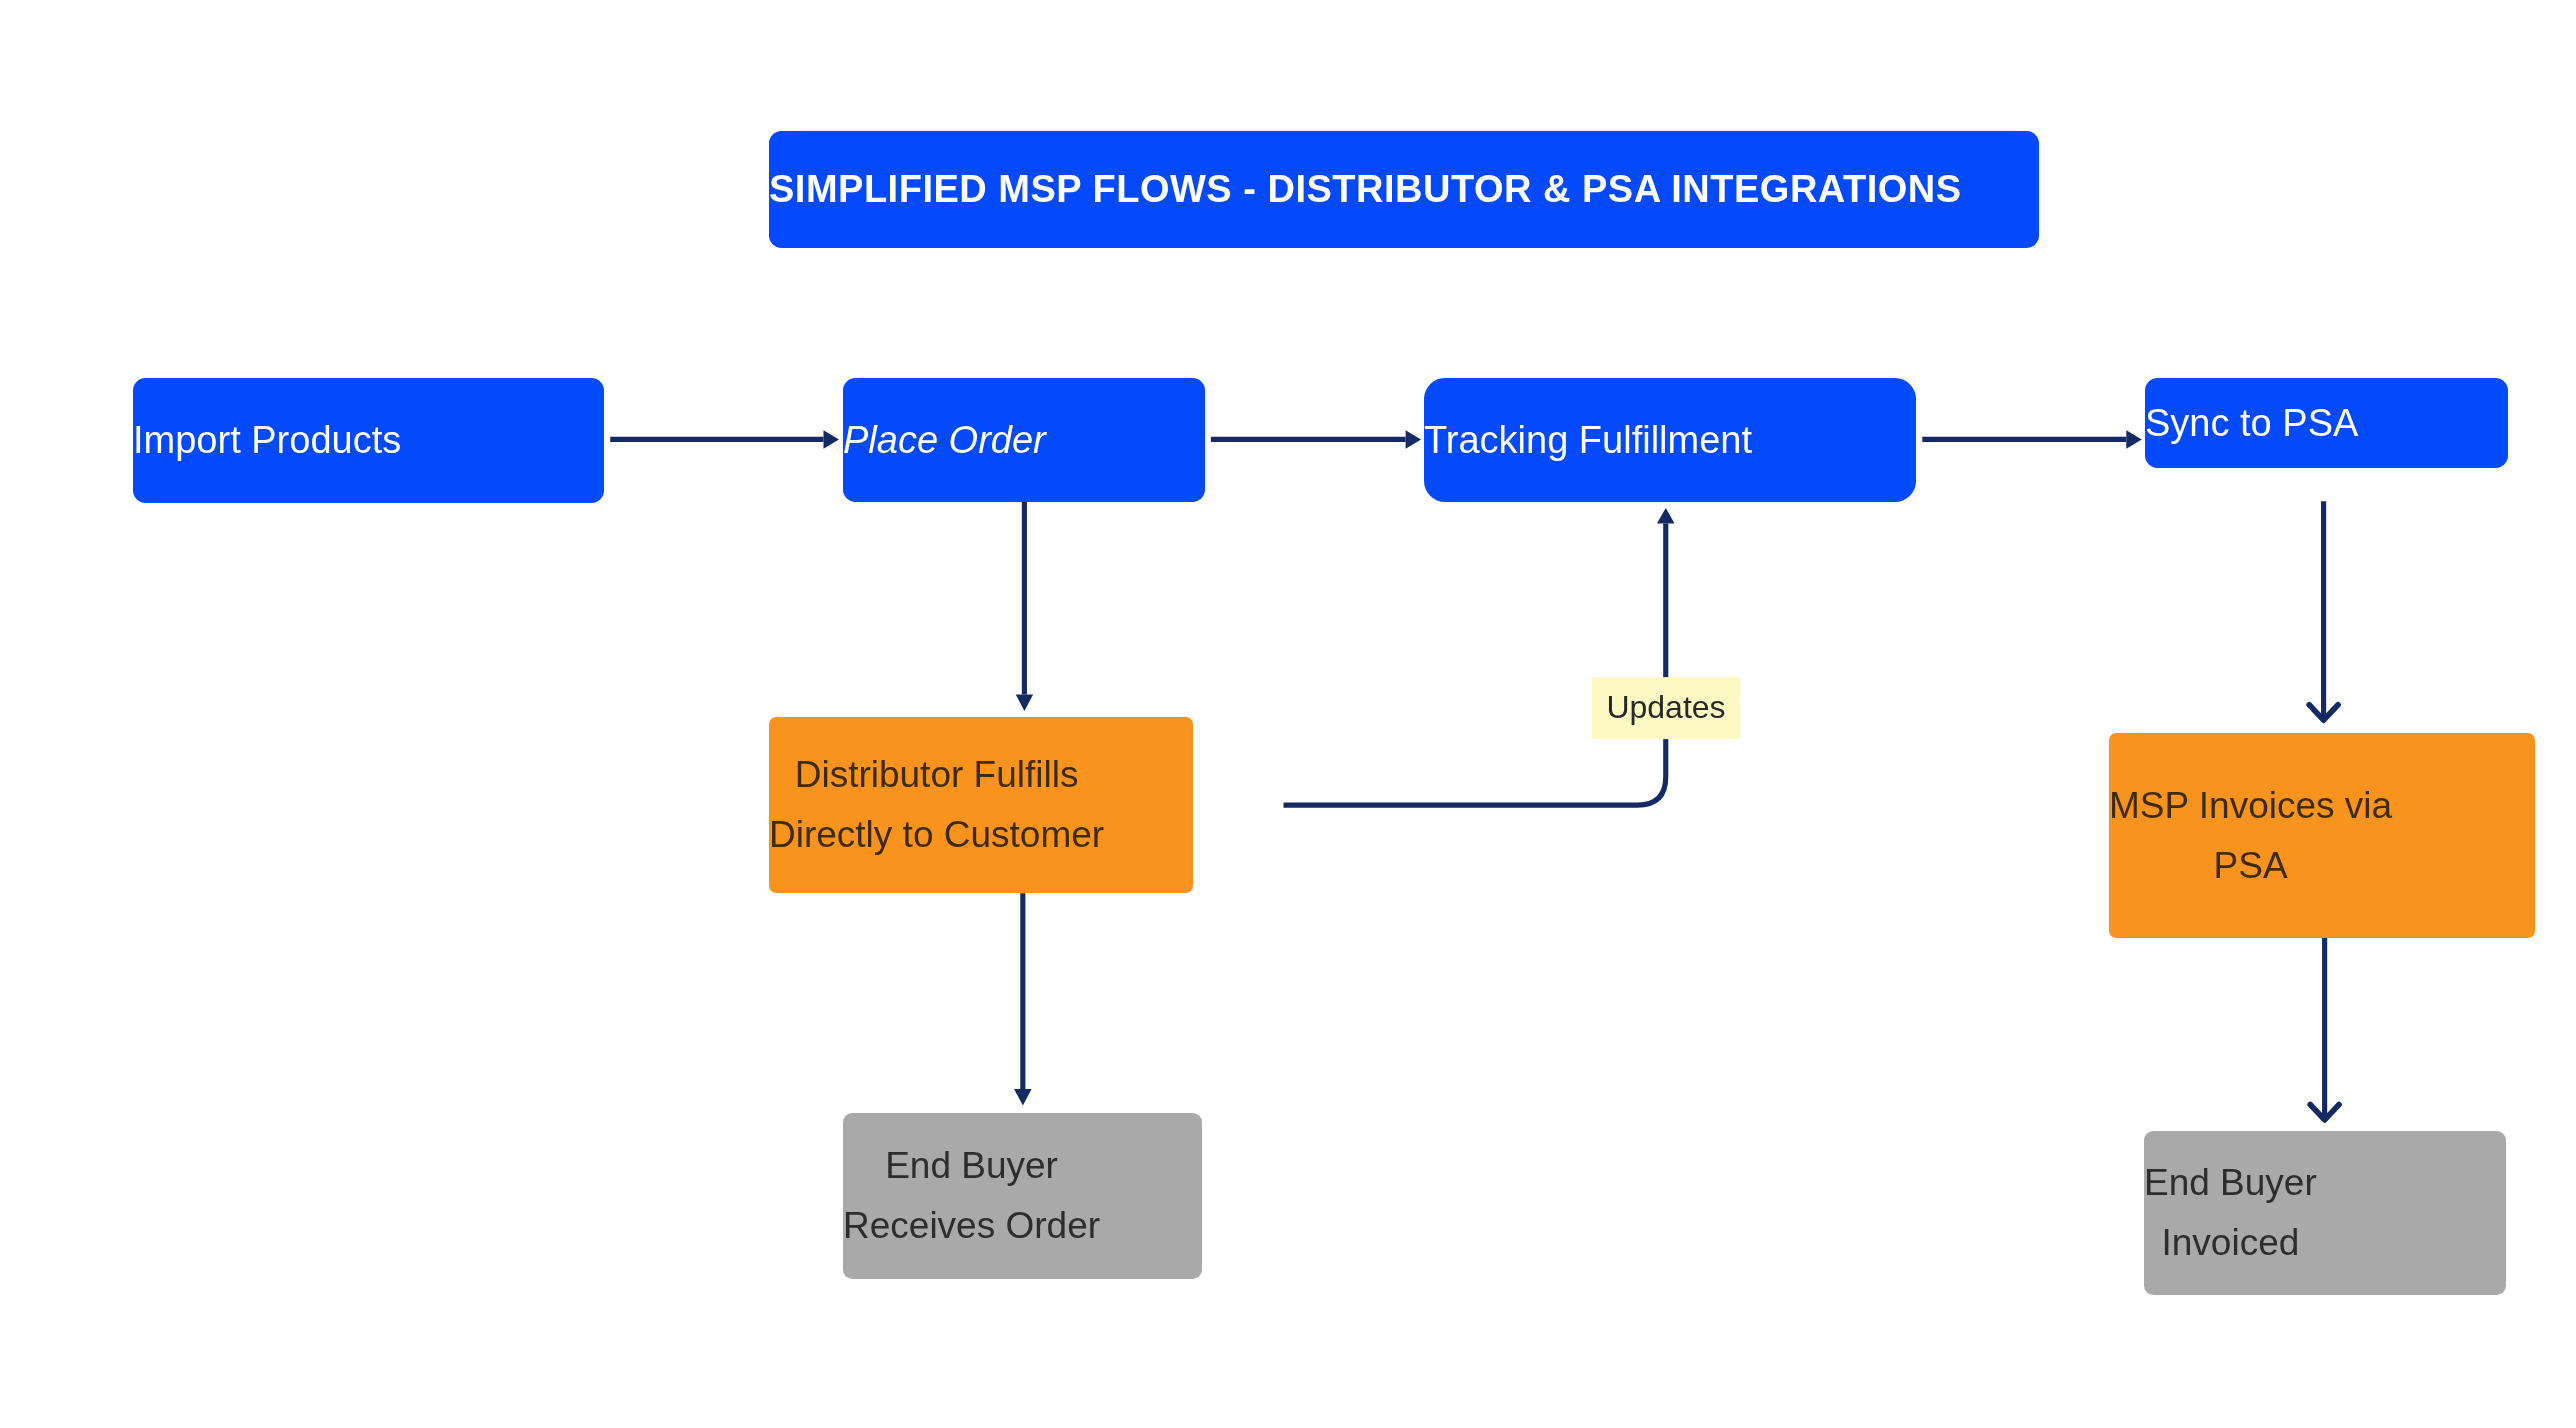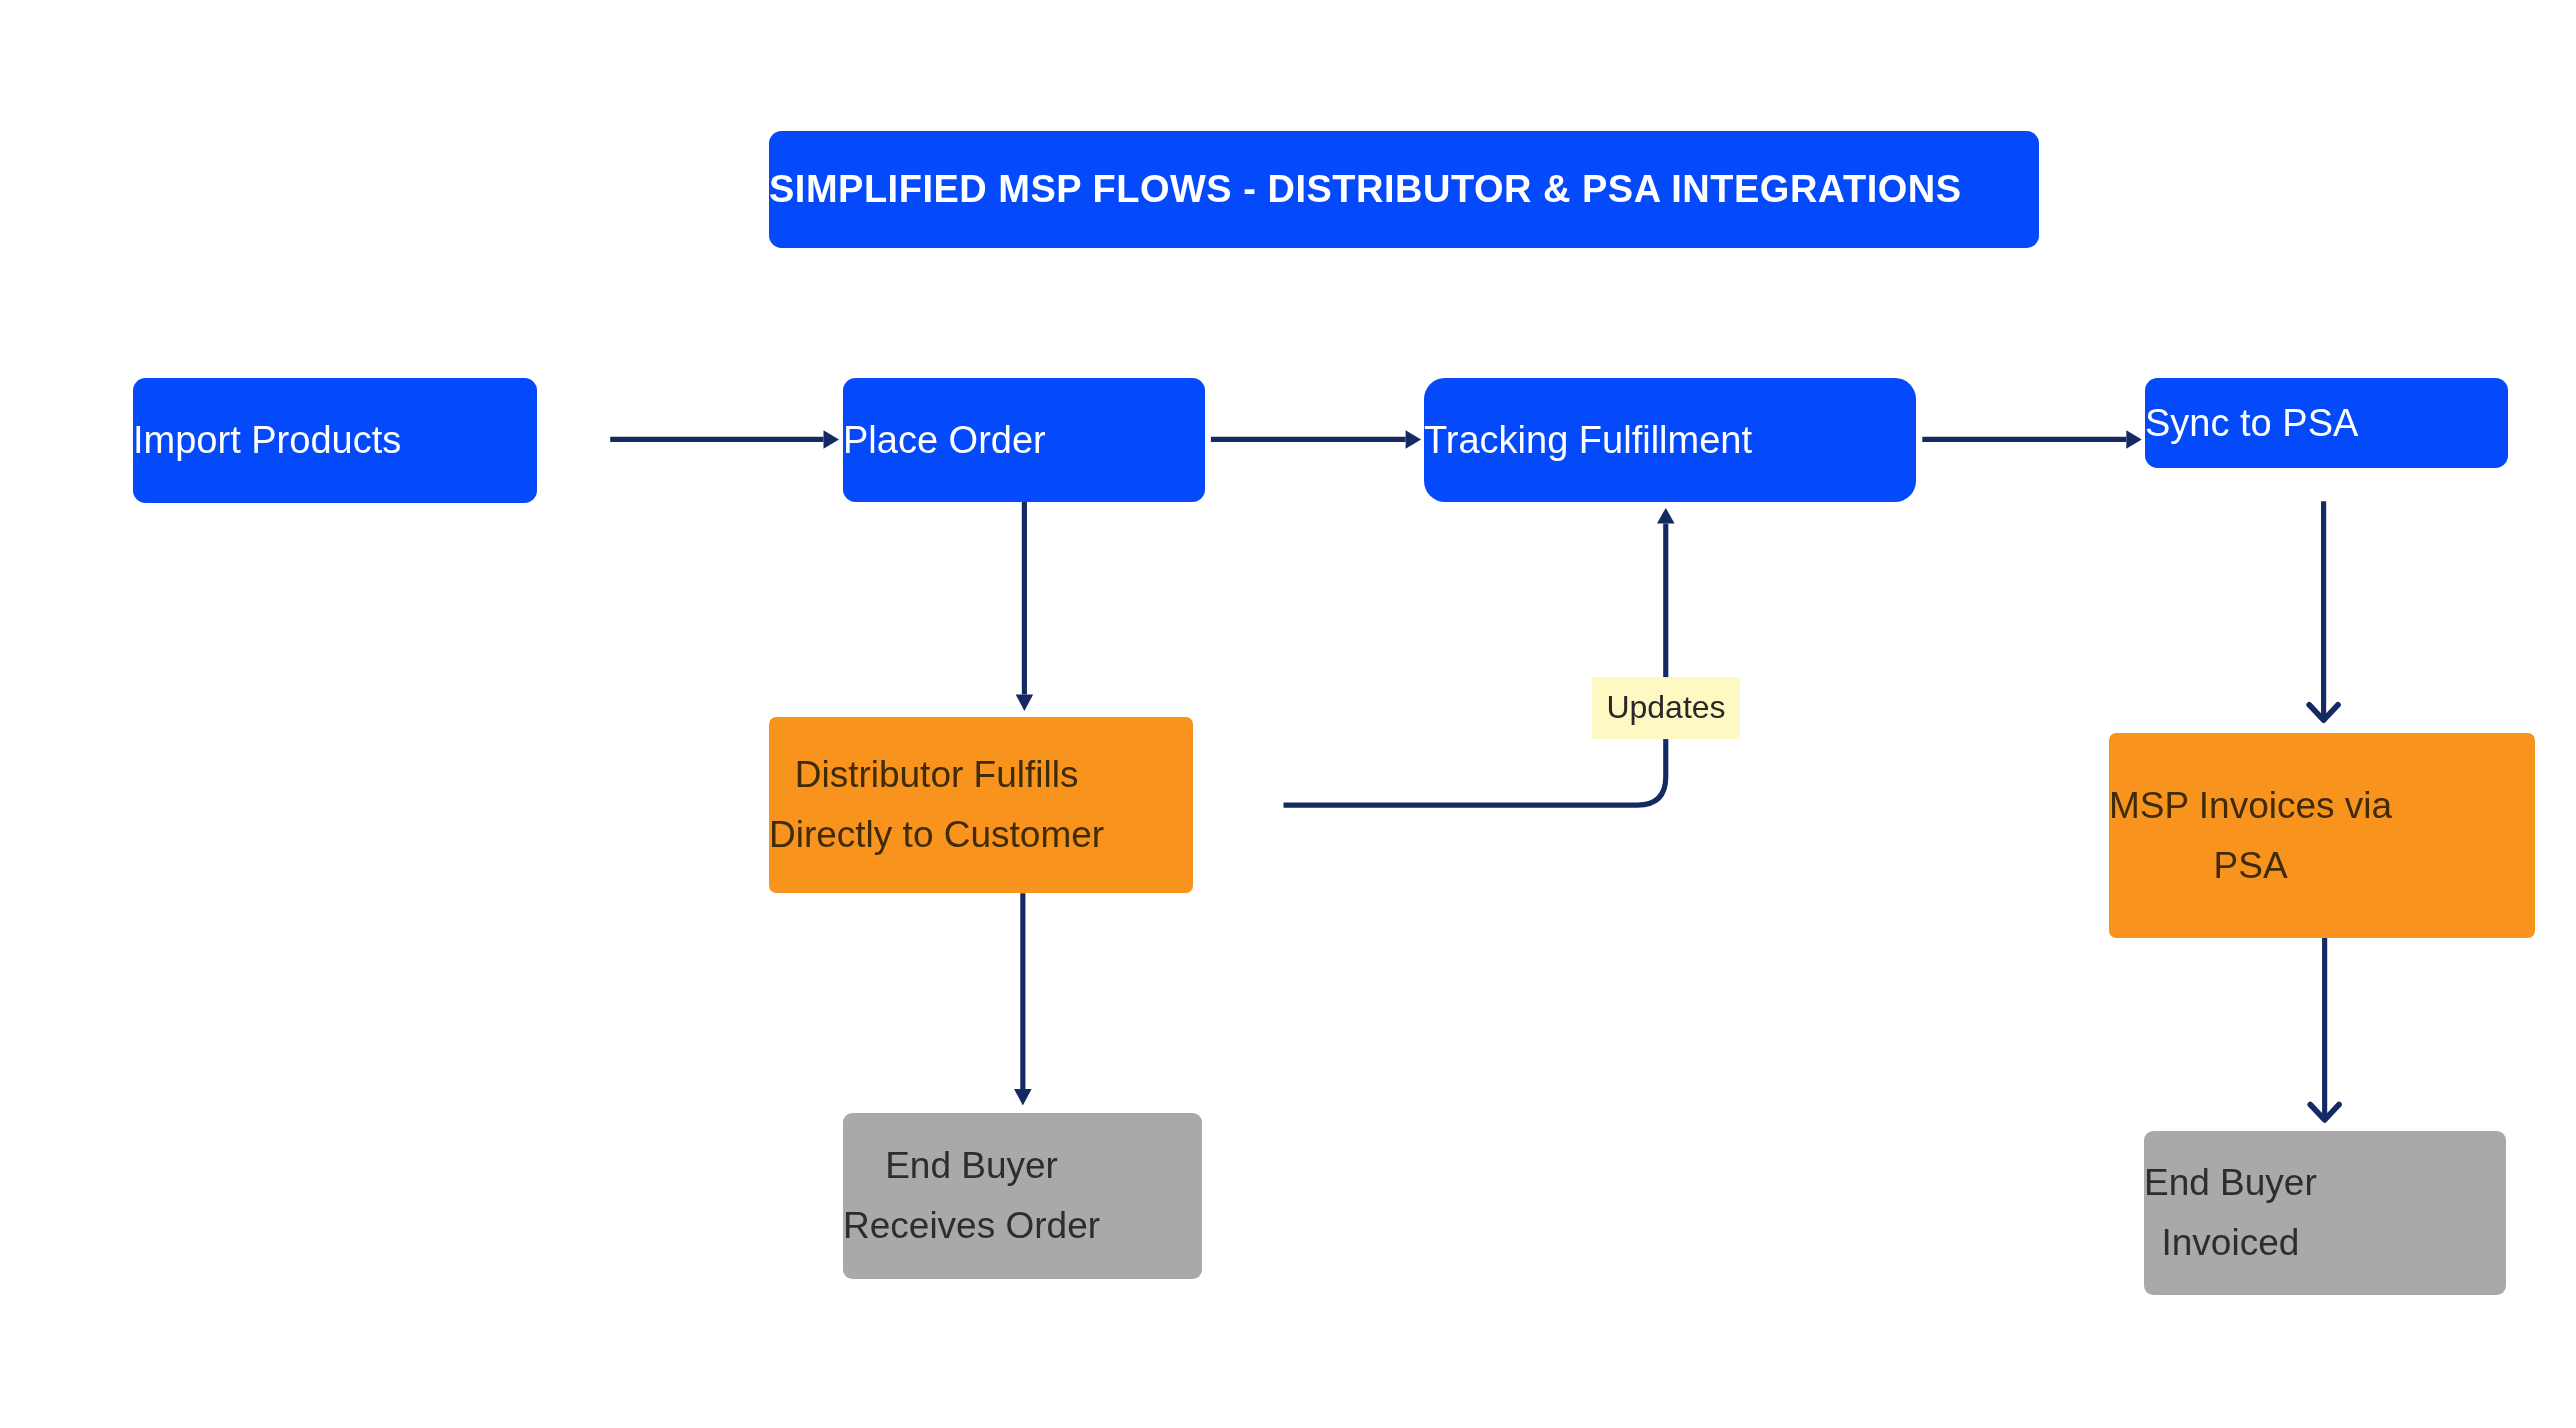--- a/index.html
+++ b/index.html
@@ -27,22 +27,22 @@
     color:#ffffff;font-weight:500;font-size:38px;
   }
   .external{
     background:#F8941E;border-radius:7.2px;
     color:#3F2B07;font-weight:500;font-size:37px;line-height:1.62;
   }
   .terminal{
     background:#A9A9A9;border-radius:9.3px;
     color:#2D2D2D;font-weight:400;font-size:37px;line-height:1.62;
   }
-  #node-import-products{left:133px;top:378px;width:404px;height:125px;}
-  #node-place-order{left:843px;top:378px;width:362px;height:124px;}
+  #node-import-products{left:133px;top:378px;width:471px;height:125px;}
+  #node-place-order{left:843px;top:378px;width:362px;height:124px;font-style:italic;}
   #node-tracking-fulfillment{left:1424px;top:378px;width:492px;height:124px;border-radius:21px;}
   #node-sync-to-psa{left:2145px;top:378px;width:363px;height:90px;}
   #node-distributor-fulfills{left:769px;top:717px;width:424px;height:176px;}
   #node-msp-invoices{left:2109px;top:733px;width:426px;height:205px;}
   #node-end-buyer-receives{left:843px;top:1113px;width:359px;height:166px;}
   #node-end-buyer-invoiced{left:2144px;top:1131px;width:362px;height:164px;}
   #connector-layer{position:absolute;left:0;top:0;z-index:1;}
   .node{z-index:2;}
   .edge-label{
     position:absolute;left:1666px;top:708px;

